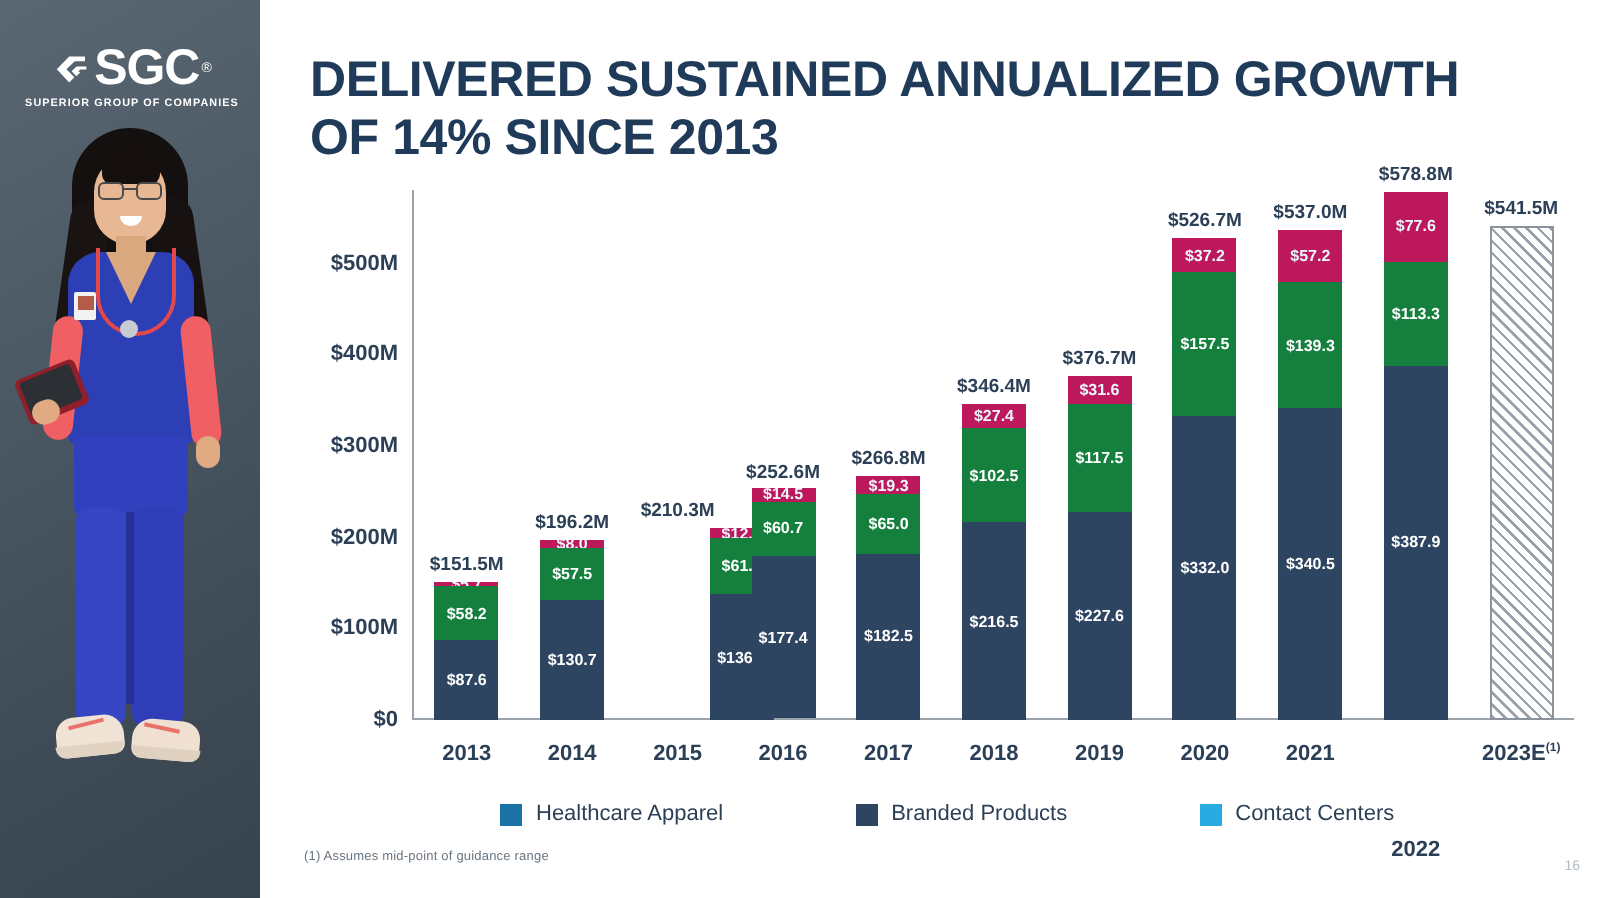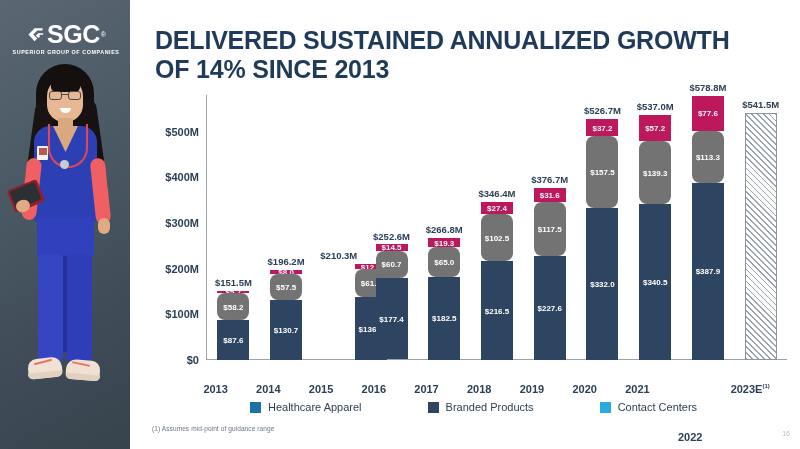--- a/index.html
+++ b/index.html
@@ -60,40 +60,40 @@
     color:#2b3f56;font-size:11px;font-weight:bold;transform:translateY(-50%);}
 
   .bar{position:absolute;bottom:0;width:32px;}
   .seg{position:relative;width:100%;overflow:hidden;}
   .seg span{
     position:absolute;left:0;right:0;top:50%;transform:translateY(-50%);
     text-align:center;color:#ffffff;font-size:8px;font-weight:bold;
     white-space:nowrap;
   }
   .seg.s-cc{background:#be185d;}
-  .seg.s-ha{background:#737373;border-radius:8px;}
+  .seg.s-ha{background:#15803d;}
   .seg.s-bp{background:#2e4561;}
   .seg.s-cc span{color:#eaf7fd;}
 
   .total{
     position:absolute;left:-14px;width:60px;text-align:center;
     color:#2b3f56;font-size:9.5px;font-weight:bold;white-space:nowrap;
   }
 
   .bar.est{
     border:1px solid #8b949c;
     background:
       repeating-linear-gradient(45deg,
         #9aa3ab 0px, #9aa3ab 1.2px,
         #ffffff 1.2px, #ffffff 4.2px);
     box-sizing:border-box;
   }
 
   .xtick{
-    position:absolute;top:288px;width:60px;
+    position:absolute;top:276px;width:60px;text-align:center;
     color:#2b3f56;font-size:11px;font-weight:bold;white-space:nowrap;
   }
   .xtick sup{font-size:6px;vertical-align:super;}
 
   
   #legend{
     position:absolute;left:120px;top:401px;display:flex;gap:66px;align-items:center;
   }
   .leg{display:flex;align-items:center;gap:7px;}
   .swatch{width:11px;height:11px;display:inline-block;}

